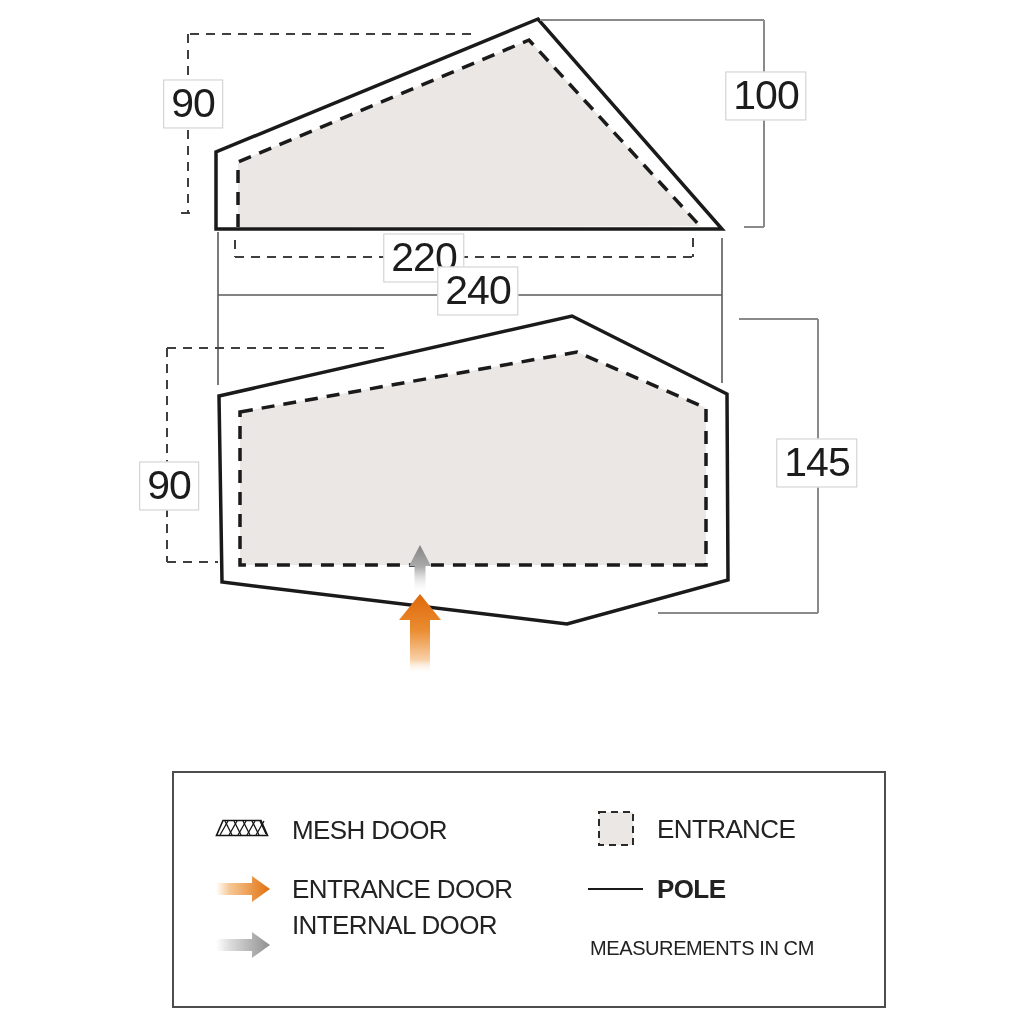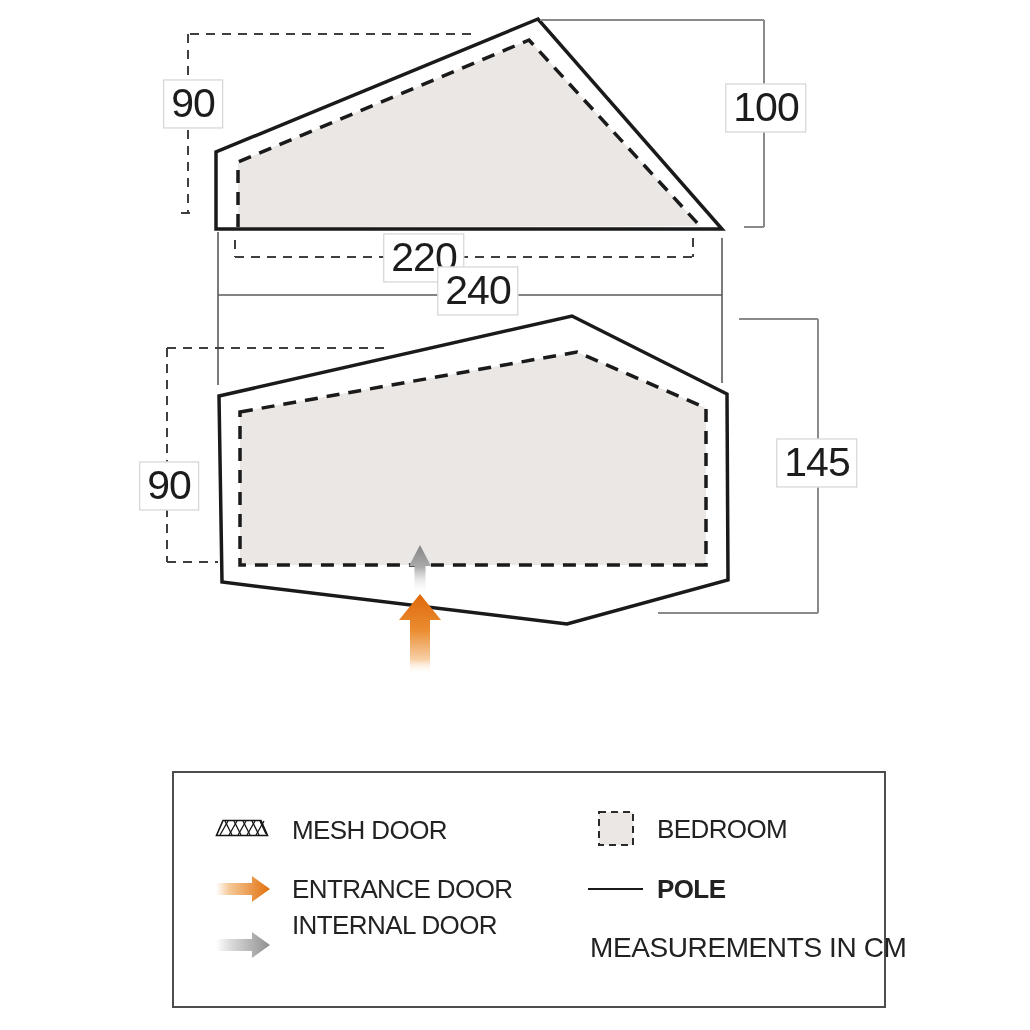--- a/index.html
+++ b/index.html
@@ -13,21 +13,21 @@
     background:#ffffff;border:1px solid #cccccc;
     font-size:41px;letter-spacing:-1px;color:#1c1c1c;
     padding:2px 7px;line-height:1.05;white-space:nowrap;
   }
   .legend-label{
     position:absolute;transform:translateY(-50%);
     font-size:26px;color:#222222;letter-spacing:-0.6px;white-space:nowrap;
   }
   .legend-note{
     position:absolute;transform:translateY(-50%);
-    font-size:28px;color:#222222;letter-spacing:-0.4px;white-space:nowrap;
+    font-size:20px;color:#222222;letter-spacing:-0.4px;white-space:nowrap;
   }
 </style>
 </head>
 <body>
 
 <div class="canvas">
 
   <svg width="1030" height="1030" viewBox="0 0 1030 1030">
     <defs>
       <linearGradient id="gradUpGray" gradientUnits="userSpaceOnUse" x1="0" y1="545" x2="0" y2="594">
@@ -123,35 +123,35 @@
       <path d="M216,939 H252 V932 L270,945 L252,958 V951 H216 Z" fill="url(#gradRightGray)"></path>
 
       <rect x="599" y="812" width="34" height="33" fill="#eae7e4" stroke="#2a2a2a" stroke-width="2" stroke-dasharray="7 5"></rect>
 
       <path d="M588,889 H643" stroke="#1a1a1a" stroke-width="2"></path>
     </g>
   </svg>
 
   <div class="dim-label" style="left:193px;top:104px;">90</div>
 
-  <div class="dim-label" style="left:766px;top:108px;">100</div>
+  <div class="dim-label" style="left:766px;top:96px;">100</div>
 
   <div class="dim-label" style="left:412px;top:258px;margin-left:12px;">220</div>
 
   <div class="dim-label" style="left:478px;top:291px;">240</div>
 
   <div class="dim-label" style="left:169px;top:486px;">90</div>
 
   <div class="dim-label" style="left:817px;top:463px;">145</div>
 
   <div class="legend-label" style="left:292px;top:889px;">ENTRANCE DOOR</div>
 
   <div class="legend-label" style="left:292px;top:830px;">MESH DOOR</div>
 
   <div class="legend-label" style="left:292px;top:918px;margin-top:7px;">INTERNAL DOOR</div>
 
-  <div class="legend-label" style="left:657px;top:829px;">BEDROOM</div>
+  <div class="legend-label" style="left:657px;top:829px;">ENTRANCE</div>
 
   <div class="legend-label" style="left:657px;top:889px;font-weight:bold;">POLE</div>
 
   <div class="legend-note" style="left:590px;top:948px;">MEASUREMENTS IN CM</div>
 
 </div>
 
 </body></html>

